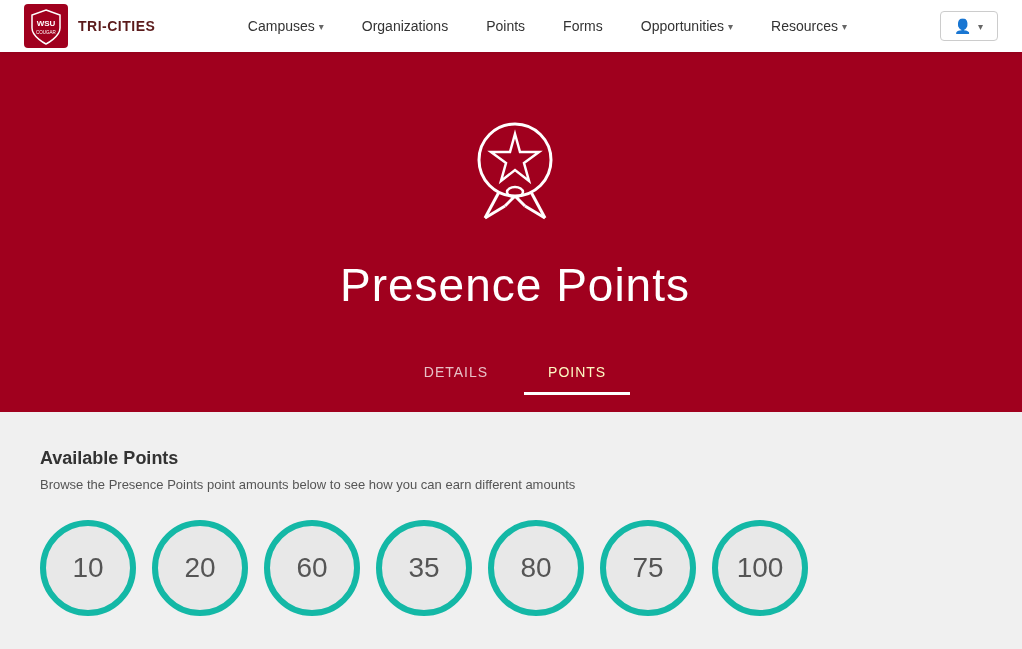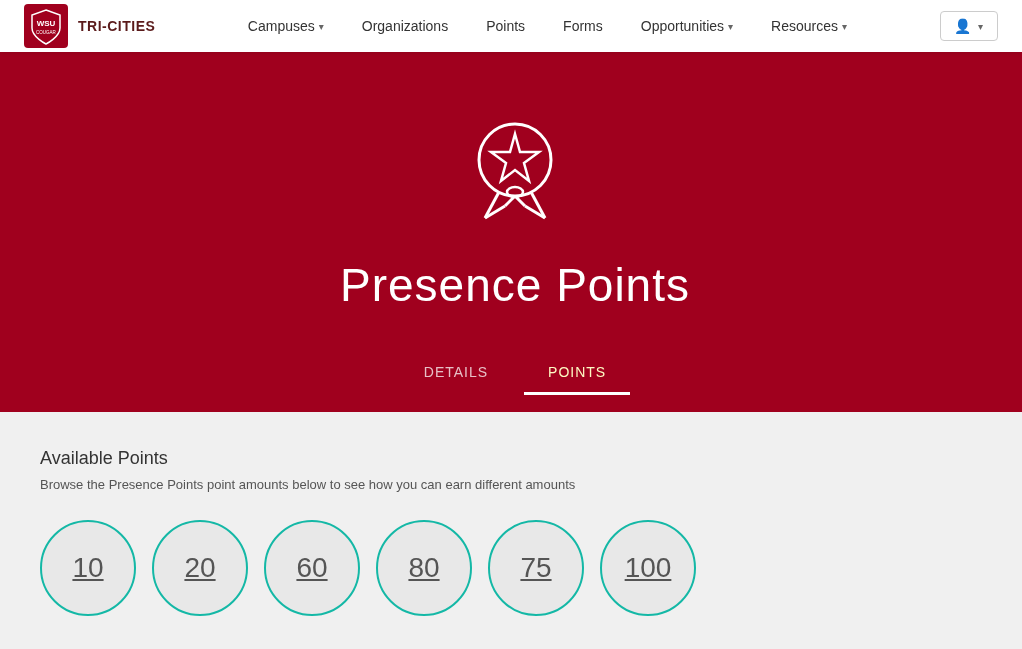--- a/index.html
+++ b/index.html
@@ -146,21 +146,21 @@
     }
 
     
     .content {
       background: #f0f0f0;
       padding: 36px 40px;
     }
 
     .available-points-title {
       font-size: 18px;
-      font-weight: 400;
+      font-weight: 700;
       color: #333;
       margin-bottom: 8px;
     }
 
     .available-points-desc {
       font-size: 13px;
       color: #555;
       margin-bottom: 28px;
     }
 
@@ -168,30 +168,29 @@
       display: flex;
       gap: 16px;
       flex-wrap: wrap;
     }
 
     .point-circle {
       width: 96px;
       height: 96px;
       border-radius: 50%;
       background: #e8e8e8;
-      border: 2px solid #14b8a6;
+      border: 6px solid #14b8a6;
       display: flex;
       align-items: center;
       justify-content: center;
       font-size: 28px;
       font-weight: 300;
       color: #555;
       cursor: pointer;
       transition: background 0.15s;
-      text-decoration: underline;
     }
 
     
     .shield-svg {
       width: 44px;
       height: 44px;
     }
   </style>
 </head>
 <body>
@@ -286,17 +285,18 @@
 </div>
 
 <div class="content">
   <h2 class="available-points-title">Available Points</h2>
   <p class="available-points-desc">Browse the Presence Points point amounts below to see how you can earn different amounts</p>
 
   <div class="points-circles">
     <div class="point-circle">10</div>
     <div class="point-circle">20</div>
     <div class="point-circle">60</div>
+    <div class="point-circle">35</div>
     <div class="point-circle">80</div>
     <div class="point-circle">75</div>
     <div class="point-circle">100</div>
   </div>
 </div>
 
 </body></html>

